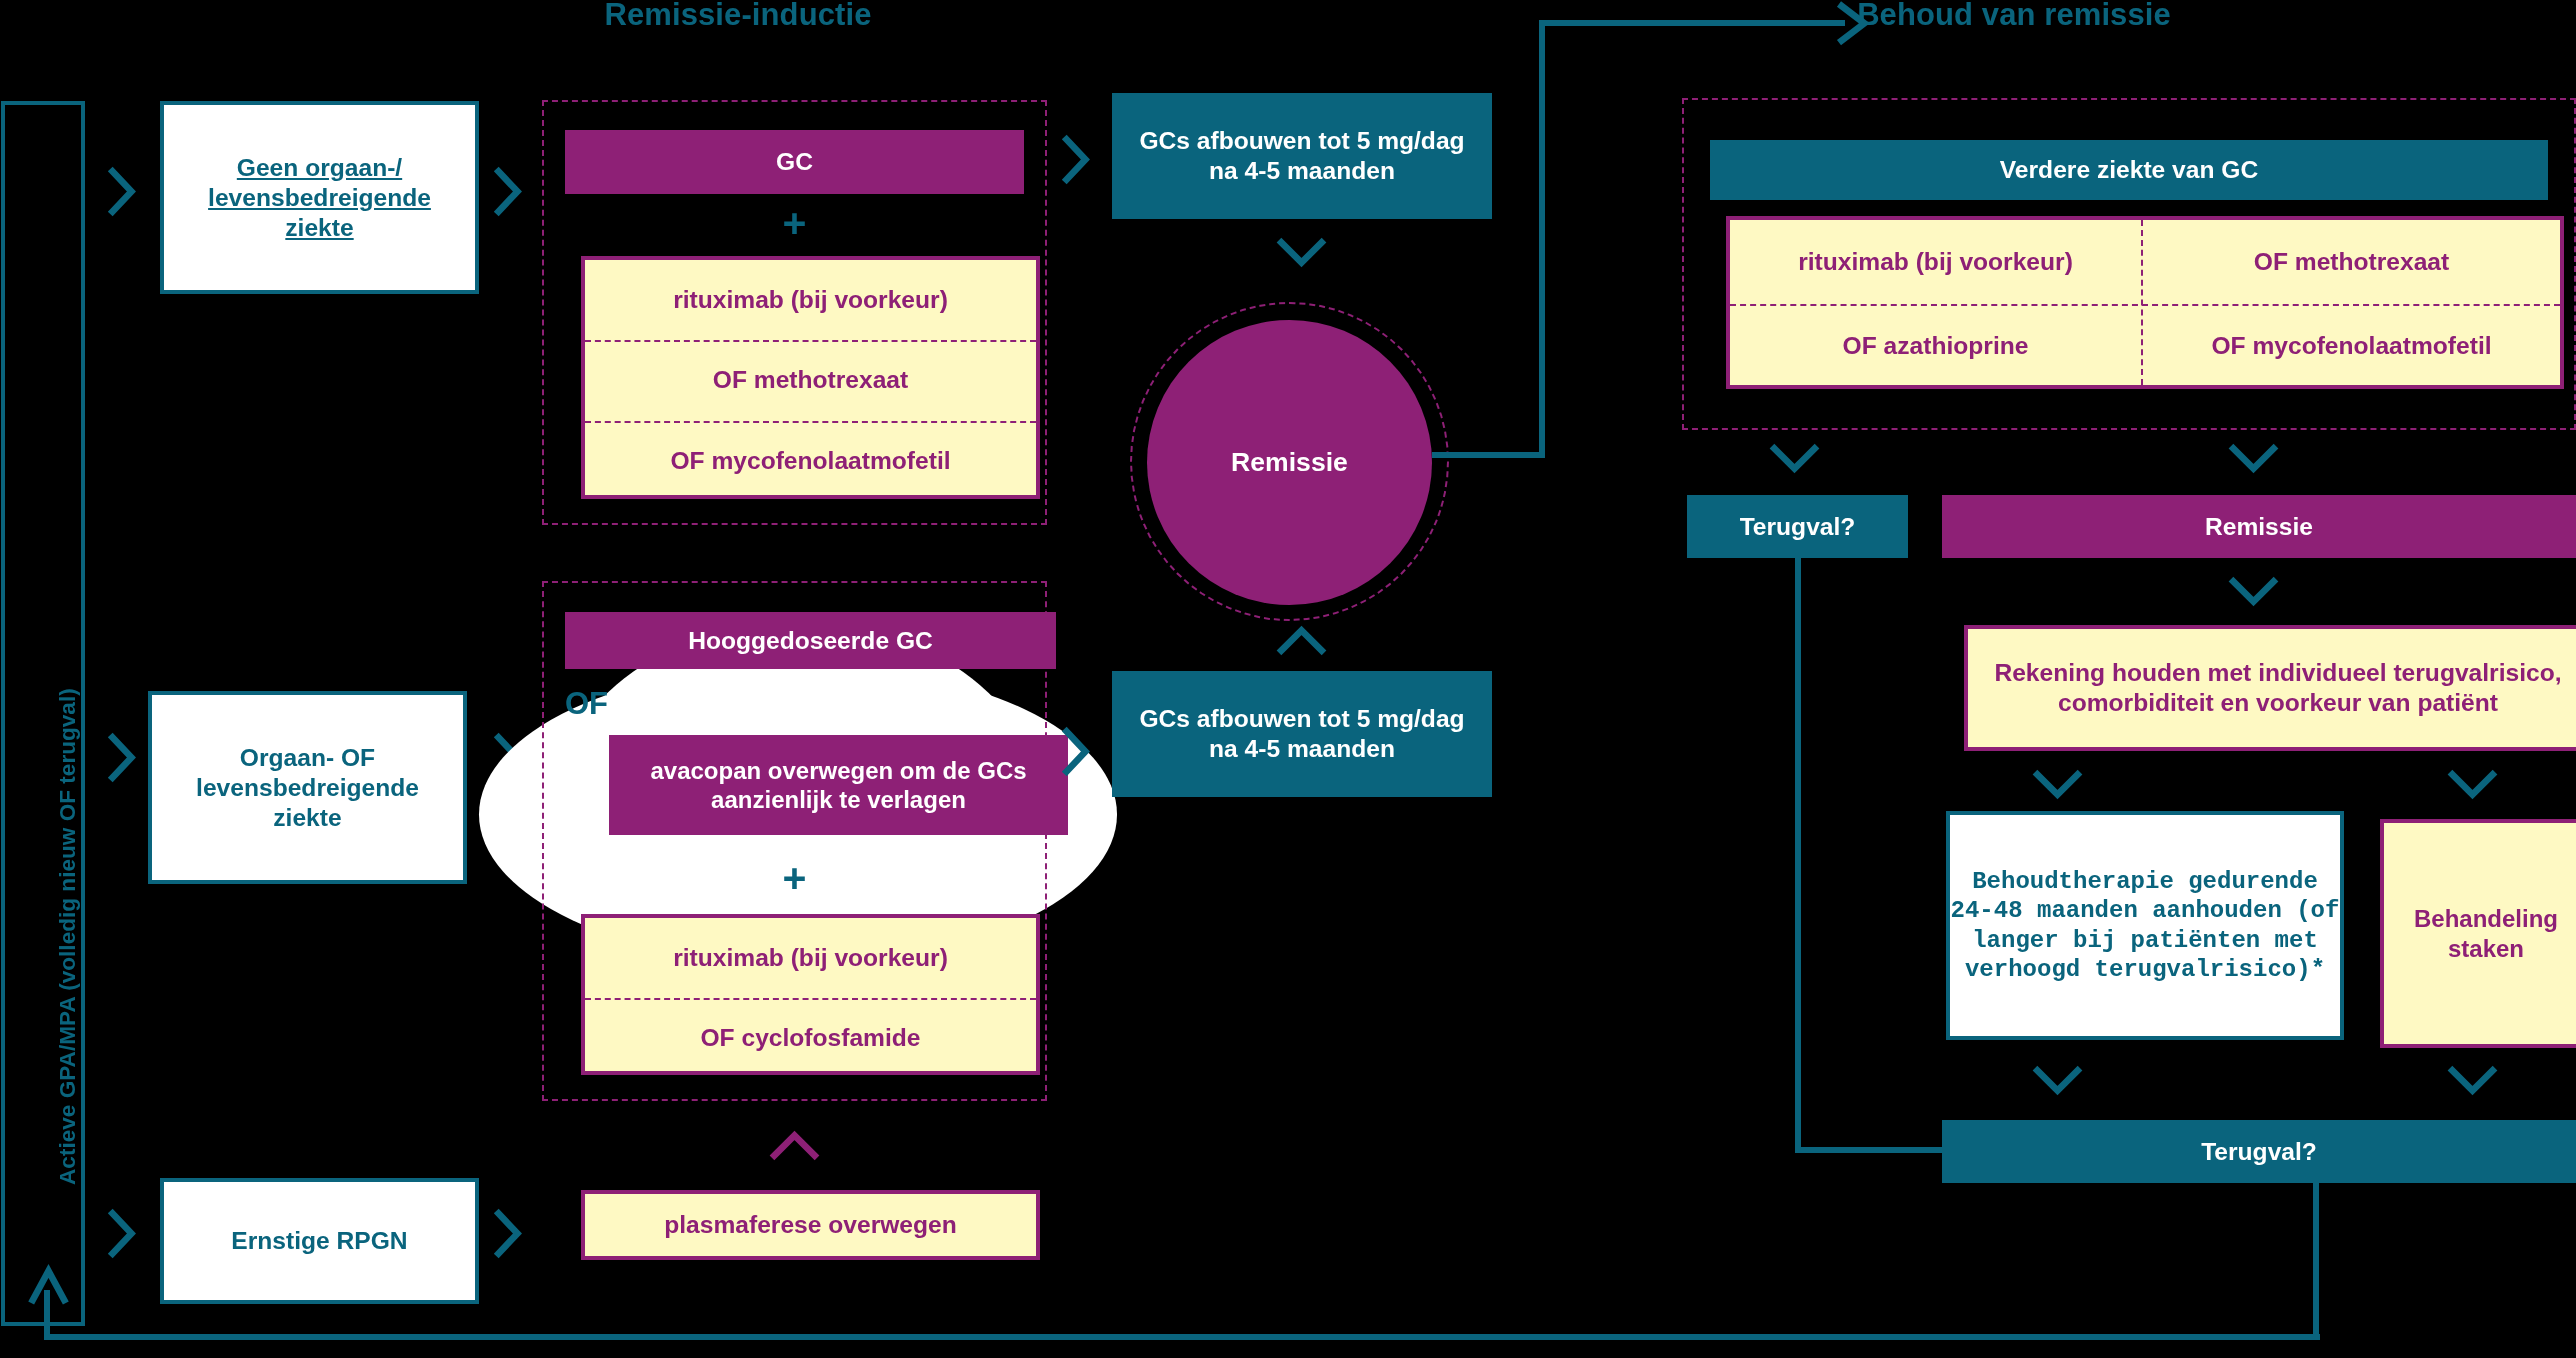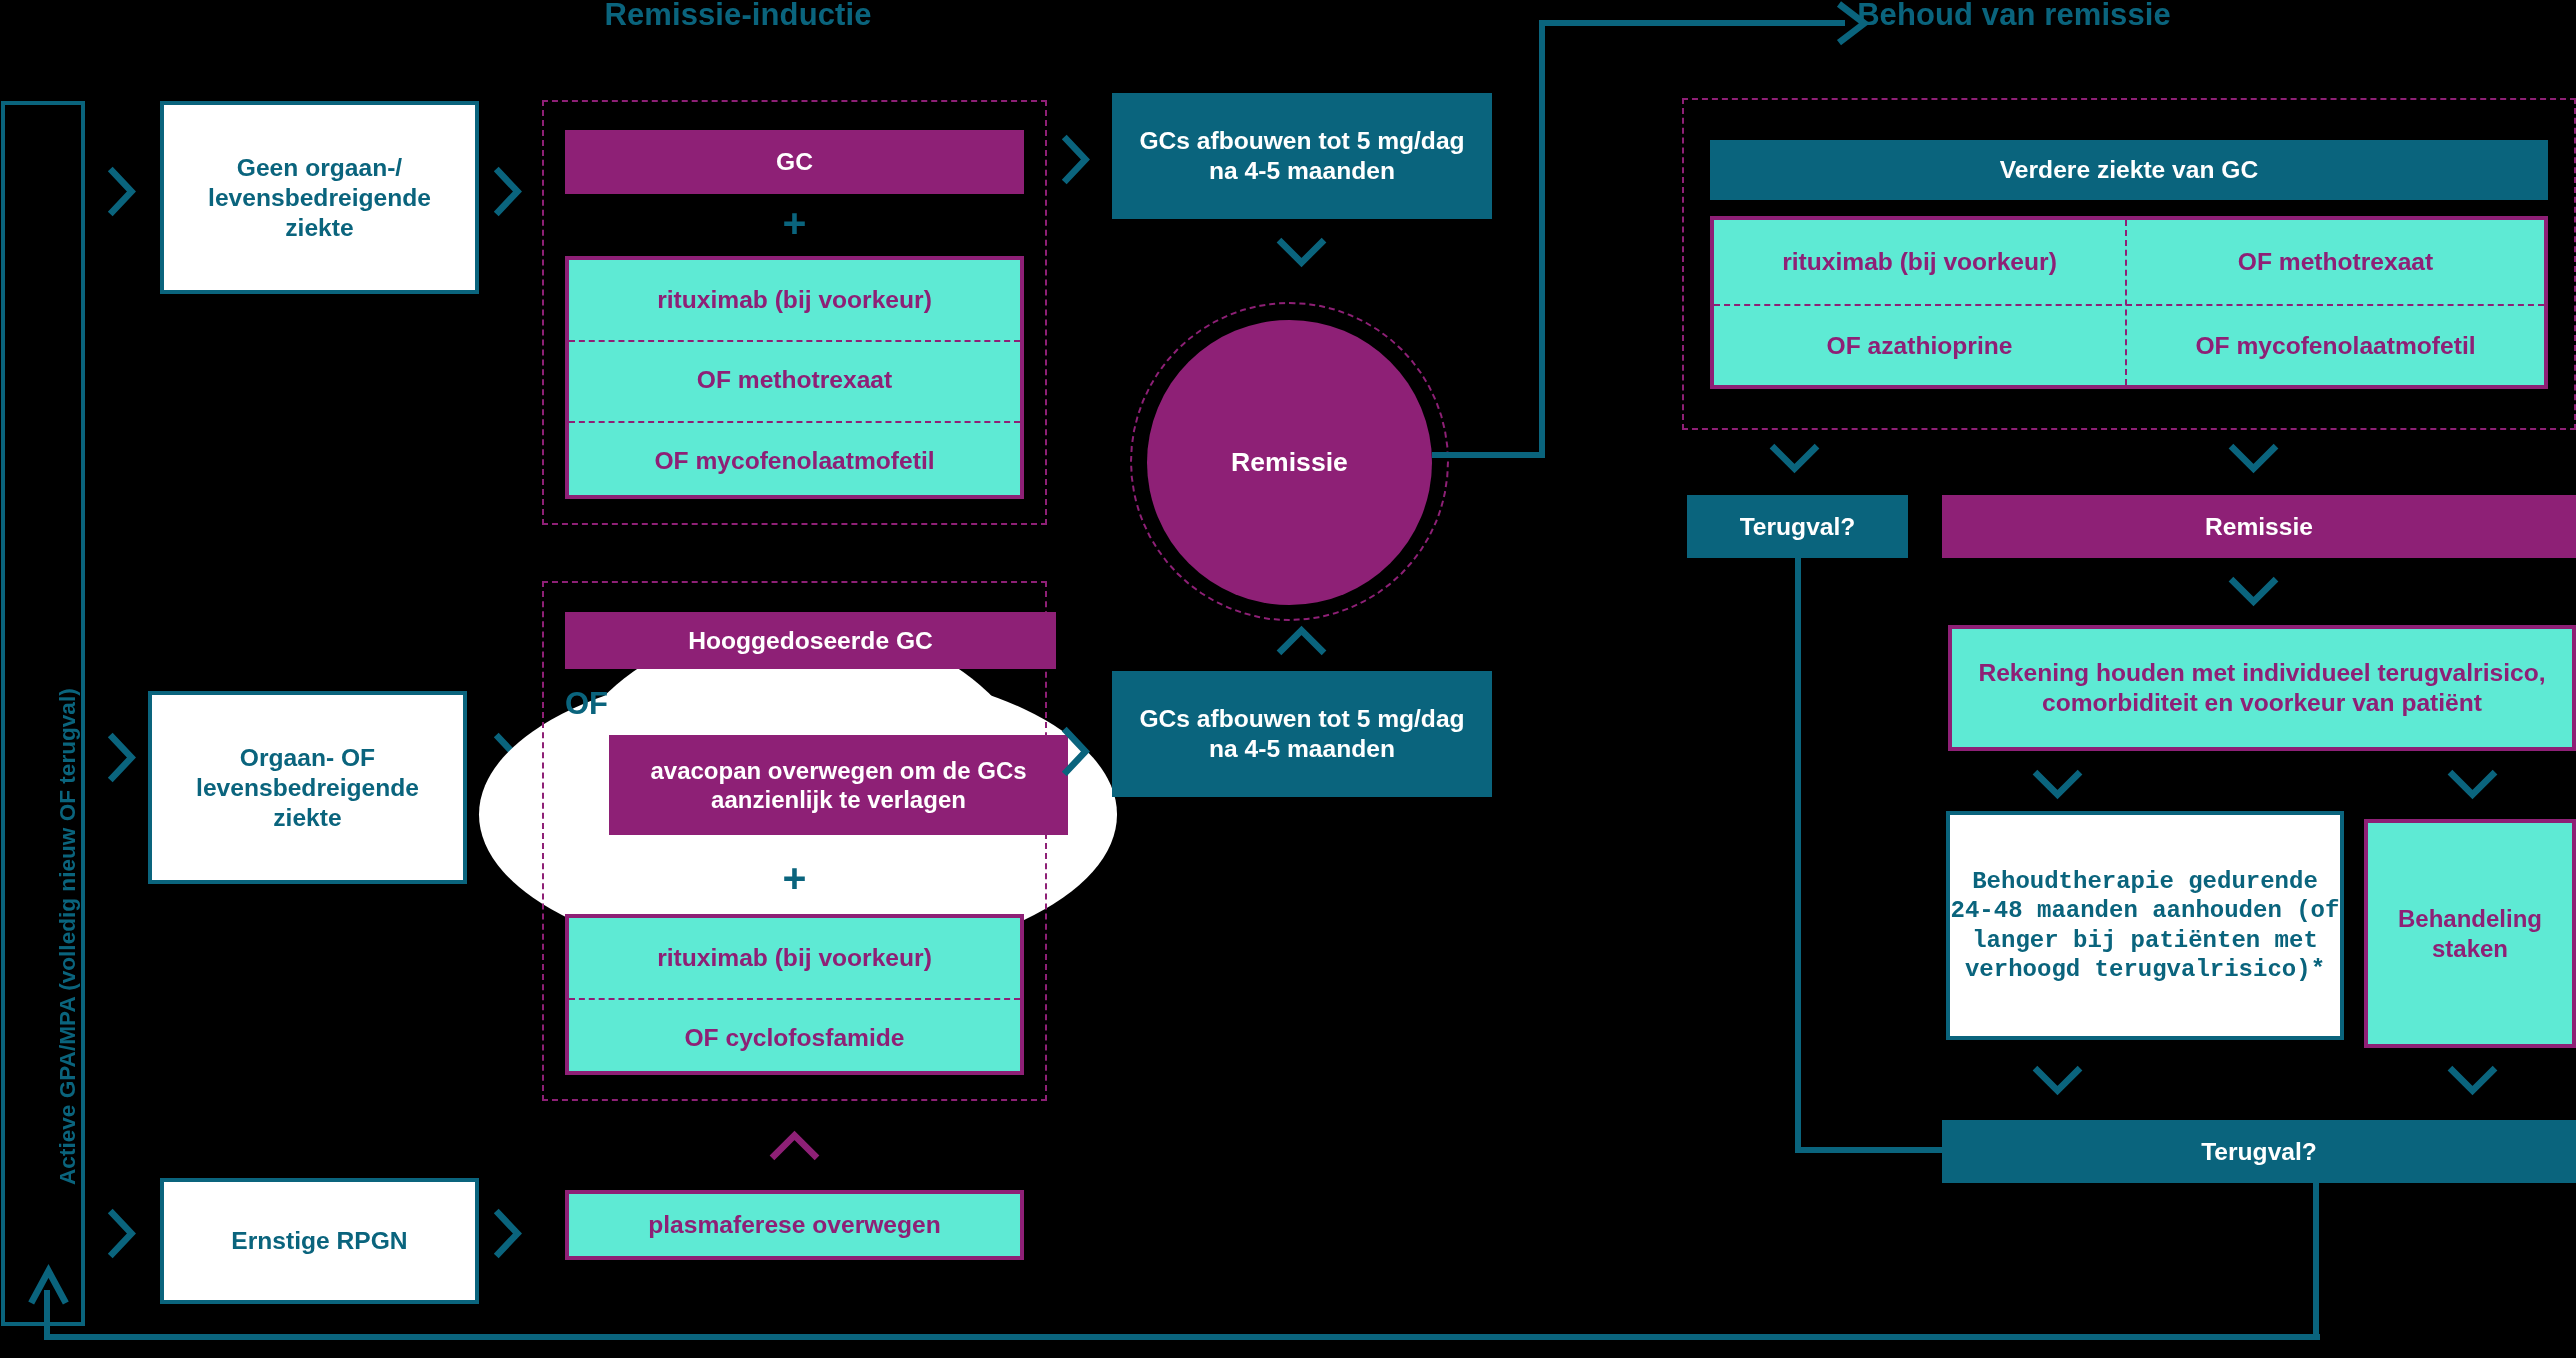--- a/index.html
+++ b/index.html
@@ -10,22 +10,22 @@
 
   
   .hdr{color:#0A647D;font-weight:bold;font-size:31px;letter-spacing:0.1px;
        text-align:center;white-space:nowrap;}
 
   .box{display:flex;align-items:center;justify-content:center;text-align:center;
        line-height:1.22;box-sizing:border-box;}
 
   .wbox-teal{background:#FFFFFF;border:4px solid #0A647D;color:#0A647D;
              font-size:24.6px;font-weight:600;}
-  .wbox-mag{background:#5eead4;border:4px solid #8E2076;color:#8E2076;
-            font-size:24.6px;font-weight:600;}
+  .wbox-mag{background:#fef9c3;border:4px solid #8E2076;color:#8E2076;
+            font-size:24.6px;font-weight:600;margin-left:16px;}
   .solid-teal{background:#0A647D;color:#fff;font-size:24.6px;font-weight:700;}
   .solid-mag{background:#8E2076;color:#fff;font-size:24.6px;font-weight:700;}
 
   .dashgroup{border:2.7px dashed #8E2076;}
 
   .hsplit{position:absolute;left:0;right:0;border-top:2.7px dashed #8E2076;}
   .vsplit{position:absolute;top:0;bottom:0;border-left:2.7px dashed #8E2076;}
 
   .opt{position:absolute;display:flex;align-items:center;justify-content:center;
        text-align:center;color:#8E2076;font-size:24.6px;font-weight:600;line-height:1.2;}
@@ -63,21 +63,21 @@
   <svg class="abs" style="left:106px;top:165px;width:31px;height:53px;" viewBox="0 0 46 80" width="31" height="53">
     <polyline points="6,6 38,40 6,74" fill="none" stroke="#0A647D" stroke-width="10"></polyline>
   </svg>
   <svg class="abs" style="left:106px;top:731px;width:31px;height:53px;" viewBox="0 0 46 80" width="31" height="53">
     <polyline points="6,6 38,40 6,74" fill="none" stroke="#0A647D" stroke-width="10"></polyline>
   </svg>
   <svg class="abs" style="left:106px;top:1207px;width:31px;height:53px;" viewBox="0 0 46 80" width="31" height="53">
     <polyline points="6,6 38,40 6,74" fill="none" stroke="#0A647D" stroke-width="10"></polyline>
   </svg>
 
-  <div class="abs box wbox-teal" style="left:160px;top:101px;width:319px;height:193px;padding:0 12px;">Geen orgaan-/ levensbedreigende ziekte</div>
+  <div class="abs box wbox-teal" style="left:160px;top:101px;width:319px;height:193px;padding:0 12px;text-decoration:underline;">Geen orgaan-/ levensbedreigende ziekte</div>
 
   <div class="abs box wbox-teal" style="left:148px;top:691px;width:319px;height:193px;padding:0 12px;">Orgaan- OF levensbedreigende ziekte</div>
 
   <div class="abs box wbox-teal" style="left:160px;top:1178px;width:319px;height:126px;padding:0 12px;">Ernstige RPGN</div>
 
   <svg class="abs" style="left:492px;top:165px;width:31px;height:53px;" viewBox="0 0 46 80" width="31" height="53">
     <polyline points="6,6 38,40 6,74" fill="none" stroke="#0A647D" stroke-width="10"></polyline>
   </svg>
   <svg class="abs" style="left:492px;top:731px;width:31px;height:53px;" viewBox="0 0 46 80" width="31" height="53">
     <polyline points="6,6 38,40 6,74" fill="none" stroke="#0A647D" stroke-width="10"></polyline>

